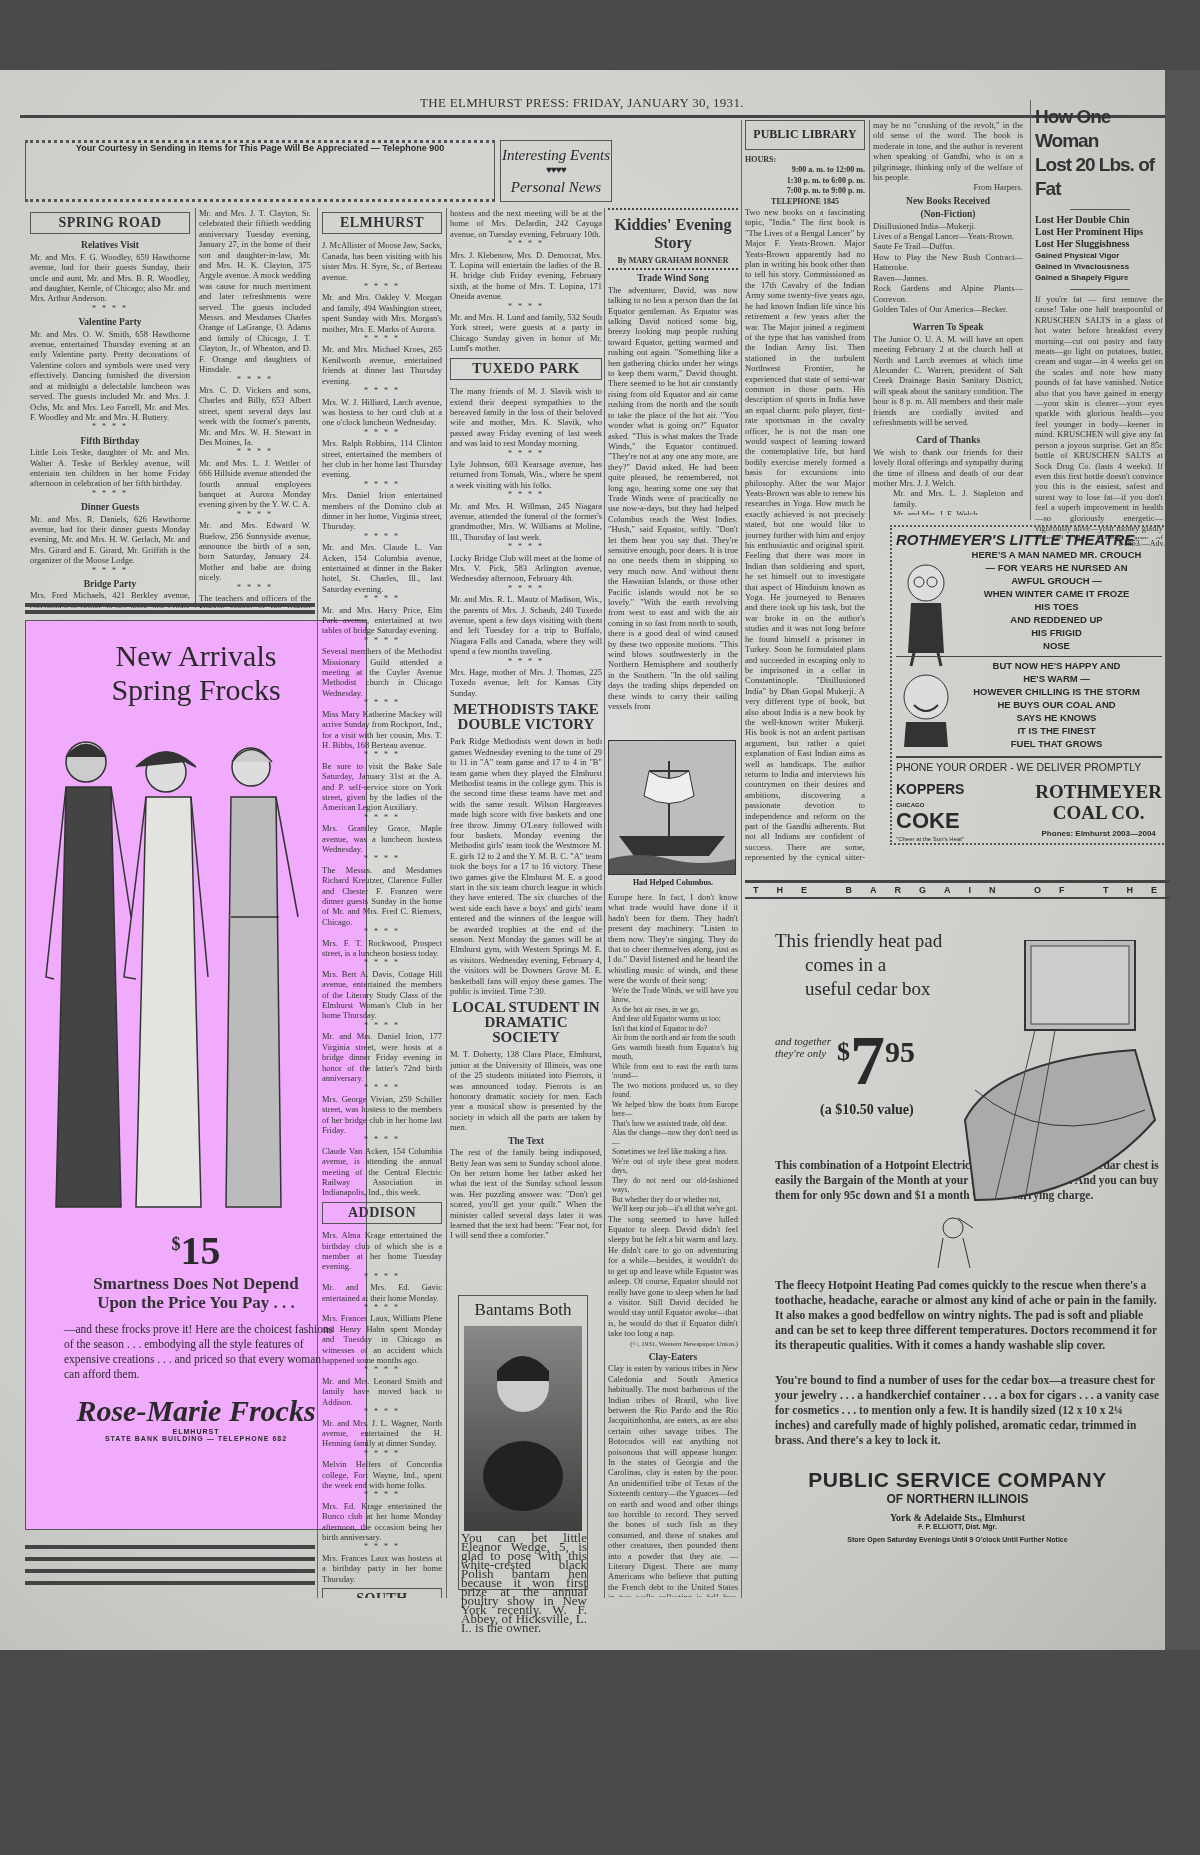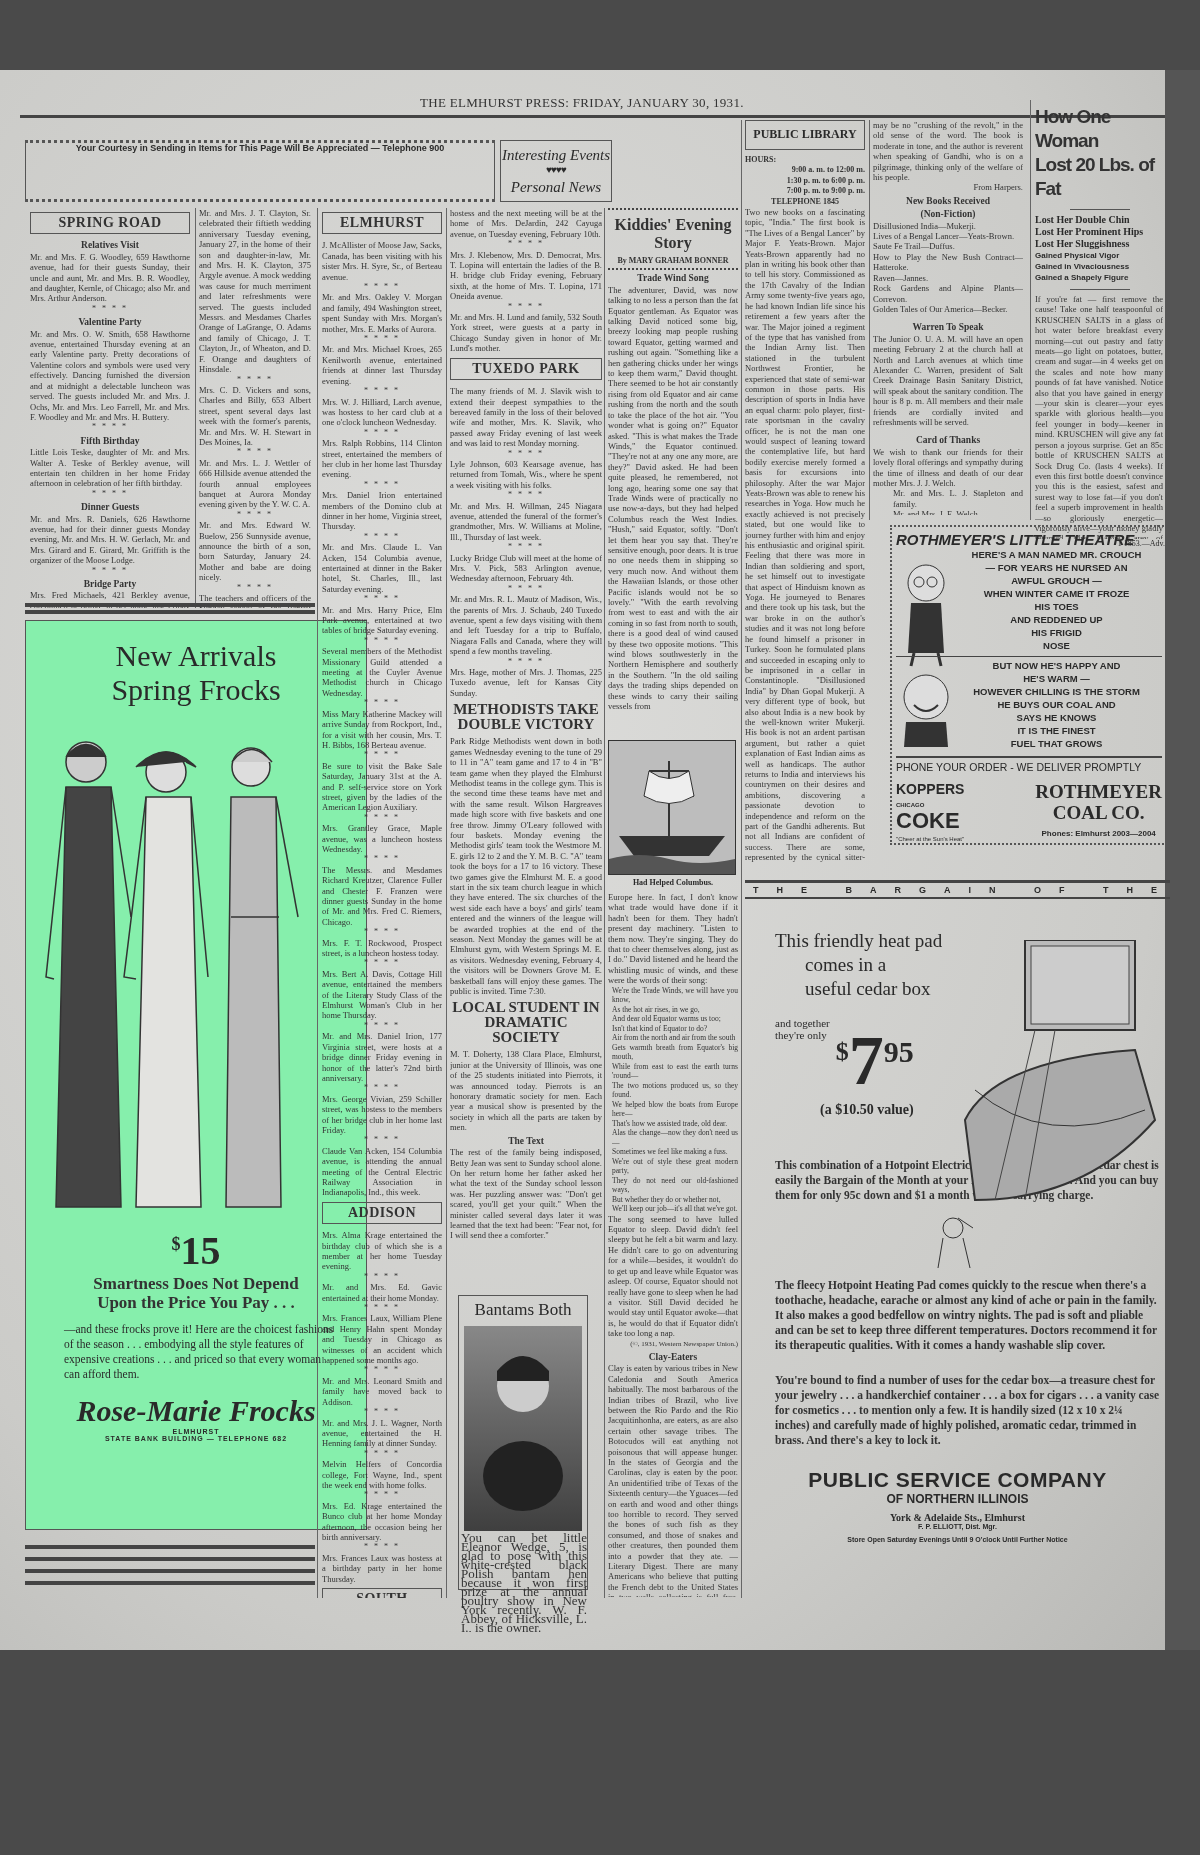--- a/index.html
+++ b/index.html
@@ -19,21 +19,21 @@
   .intbox .orn { font-size: 10px; letter-spacing: -1px; }
   .intbox .b { font-size: 15px; margin-top: 4px; }
 
   .col { position: absolute; font-size: 8.5px; line-height: 10.4px; text-align: justify; color: #333; overflow: hidden; }
   .colrule { position: absolute; width: 1px; background: #666; }
   .sechead { border: 1px solid #555; text-align: center; font-weight: bold; font-size: 14px; padding: 5px 2px; margin: 4px 0 6px; letter-spacing: .5px; }
   .subhead { text-align: center; font-weight: bold; font-size: 9.5px; margin: 3px 0 1px; }
   .stars { text-align: center; font-size: 8px; letter-spacing: 2px; }
   .bighead { font-weight: bold; font-size: 15px; line-height: 15px; text-align: center; margin: 4px 0; }
 
-  .ad-frocks { position: absolute; left: 25px; top: 620px; width: 342px; height: 910px; border: 1px solid #555; background: #86efac; }
+  .ad-frocks { position: absolute; left: 25px; top: 620px; width: 342px; height: 910px; border: 1px solid #555; background: #f0abfc; }
   .ad-frocks .t1 { font-size: 30px; text-align: center; margin-top: 18px; }
   .ad-frocks .t2 { font-size: 30px; text-align: center; }
   .figs { position: relative; height: 500px; margin: 10px 10px 0; }
   .price { font-size: 40px; text-align: center; font-weight: bold; margin-top: 10px; }
   .price sup { font-size: 18px; }
   .ad-frocks .tag { font-size: 17px; text-align: center; line-height: 19px; font-weight: bold; color: #333; }
   .ad-frocks .body { font-size: 11.5px; line-height: 15px; margin: 10px 30px 0 38px; }
   .logo { font-family: "Liberation Serif", serif; font-style: italic; font-weight: bold; font-size: 30px; text-align: center; margin-top: 12px; }
   .logo-sub { font-size: 7px; text-align: center; font-family: "Liberation Sans", sans-serif; font-weight: bold; letter-spacing: 1px; }
   .stripes { position: absolute; left: 25px; width: 290px; height: 4px; background: #444; }
@@ -58,21 +58,21 @@
   .coke { font-family: "Liberation Sans", sans-serif; font-weight: bold; font-size: 14px; line-height: 16px; }
   .coke b { font-size: 22px; }
   .rc { text-align: center; font-family: "Liberation Serif", serif; font-weight: bold; font-size: 19px; line-height: 21px; }
   .rc .ph { font-size: 8px; font-family: "Liberation Sans", sans-serif; }
 
   .bargain { position: absolute; left: 745px; top: 880px; width: 425px; height: 700px; }
   .bargain .bar { border-top: 3px solid #444; border-bottom: 2px solid #444; font-family: "Liberation Sans", sans-serif; font-weight: bold; font-size: 9px; letter-spacing: 18px; padding: 2px 0 2px 8px; white-space: nowrap; overflow: hidden; }
   .bargain .big { font-size: 19px; margin: 30px 0 0 30px; line-height: 24px; }
   .bargain .big div:nth-child(n+2) { padding-left: 30px; }
   .priceline { display: flex; align-items: flex-start; margin: 16px 0 0 30px; }
-  .priceline .tw { font-size: 11px; line-height: 12px; }
+  .priceline .tw { font-style: italic; font-size: 11px; line-height: 12px; margin-top: 18px; }
   .priceline .p { font-size: 70px; font-weight: bold; line-height: 70px; margin-left: 6px; }
   .priceline .p sup { font-size: 26px; }
   .priceline .p .cents { font-size: 30px; vertical-align: top; }
   .valuetxt { margin: 6px 0 0 75px; font-weight: bold; font-size: 14px; }
   .chest { position: absolute; left: 190px; top: 60px; width: 230px; height: 330px; }
   .bargain .para { font-size: 11.5px; line-height: 15px; font-weight: bold; margin: 20px 10px 0 30px; color: #333; }
   .psc { text-align: center; font-family: "Liberation Sans", sans-serif; font-weight: bold; margin-top: 20px; }
   .psc .a { font-size: 21px; letter-spacing: .5px; }
   .psc .b { font-size: 12px; }
   .psc .c { font-size: 10px; margin-top: 6px; font-family: "Liberation Serif", serif; }
@@ -293,21 +293,21 @@
       <div>And dear old Equator warms us too;</div>
       <div>Isn't that kind of Equator to do?</div>
       <div>Air from the north and air from the south</div>
       <div>Gets warmth breath from Equator's big mouth,</div>
       <div>While from east to east the earth turns 'round—</div>
       <div>The two motions produced us, so they found.</div>
       <div>We helped blow the boats from Europe here—</div>
       <div>That's how we assisted trade, old dear.</div>
       <div>Alas the change—now they don't need us—</div>
       <div>Sometimes we feel like making a fuss.</div>
-      <div>We're out of style these great modern party,</div>
+      <div>We're out of style these great modern days,</div>
       <div>They do not need our old-fashioned ways,</div>
       <div>But whether they do or whether not,</div>
       <div>We'll keep our job—it's all that we've got.</div>
   </div>
   <p>The song seemed to have lulled Equator to sleep. David didn't feel sleepy but he felt a bit warm and lazy. He didn't care to go on adventuring for a while—besides, it wouldn't do to get up and leave while Equator was asleep. Of course, Equator should not really have gone to sleep when he had a visitor. Still David decided he would stay until Equator awoke—that is, he would do that if Equator didn't take too long a nap.</p>
   <div style="text-align:right; font-size:7px;">(©, 1931, Western Newspaper Union.)</div>
   <div class="subhead">Clay-Eaters</div>
   <p>Clay is eaten by various tribes in New Caledonia and South America habitually. The most barbarous of the Indian tribes of Brazil, who live between the Rio Pardo and the Rio Jacquitinhonha, are eaters, as are also certain other savage tribes. The Botocudos will eat anything not poisonous that will appease hunger. In the states of Georgia and the Carolinas, clay is eaten by the poor. An unidentified tribe of Texas of the Sixteenth century—the Yguaces—fed on earth and wood and other things too horrible to record. They served the bones of such fish as they consumed, and those of snakes and other creatures, then pounded them into a powder that they ate. —Literary Digest. There are many Americans who believe that putting the French debt to the United States in two walls collecting is full free. Great Britain was scarcely a square deal, especially since it has developed that France profited and Great Britain lost, heavily, by the World War.</p>
 </div>
 

